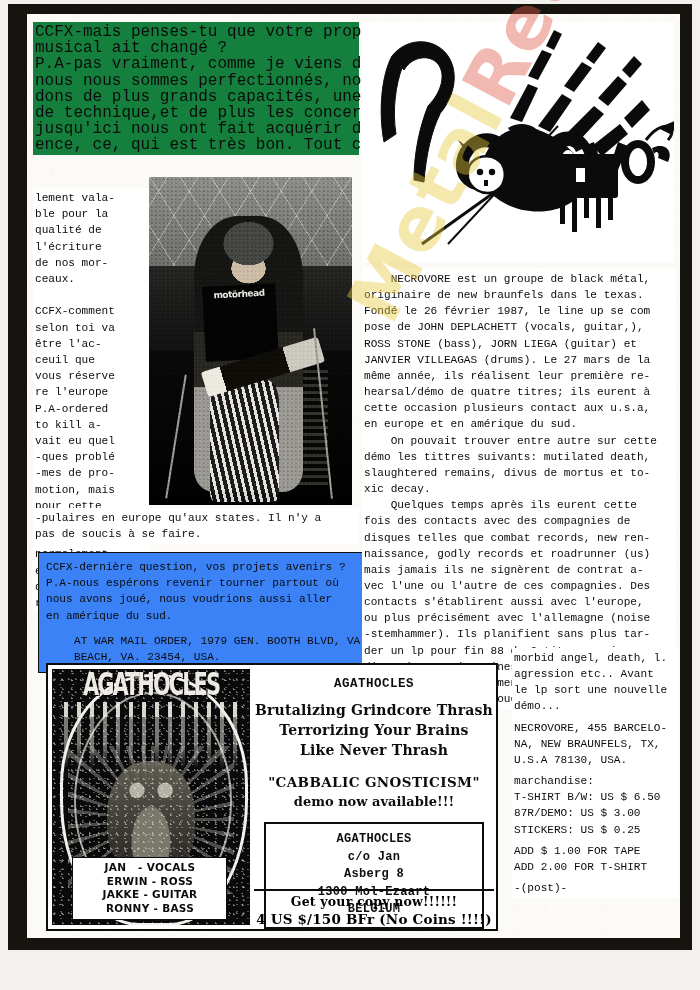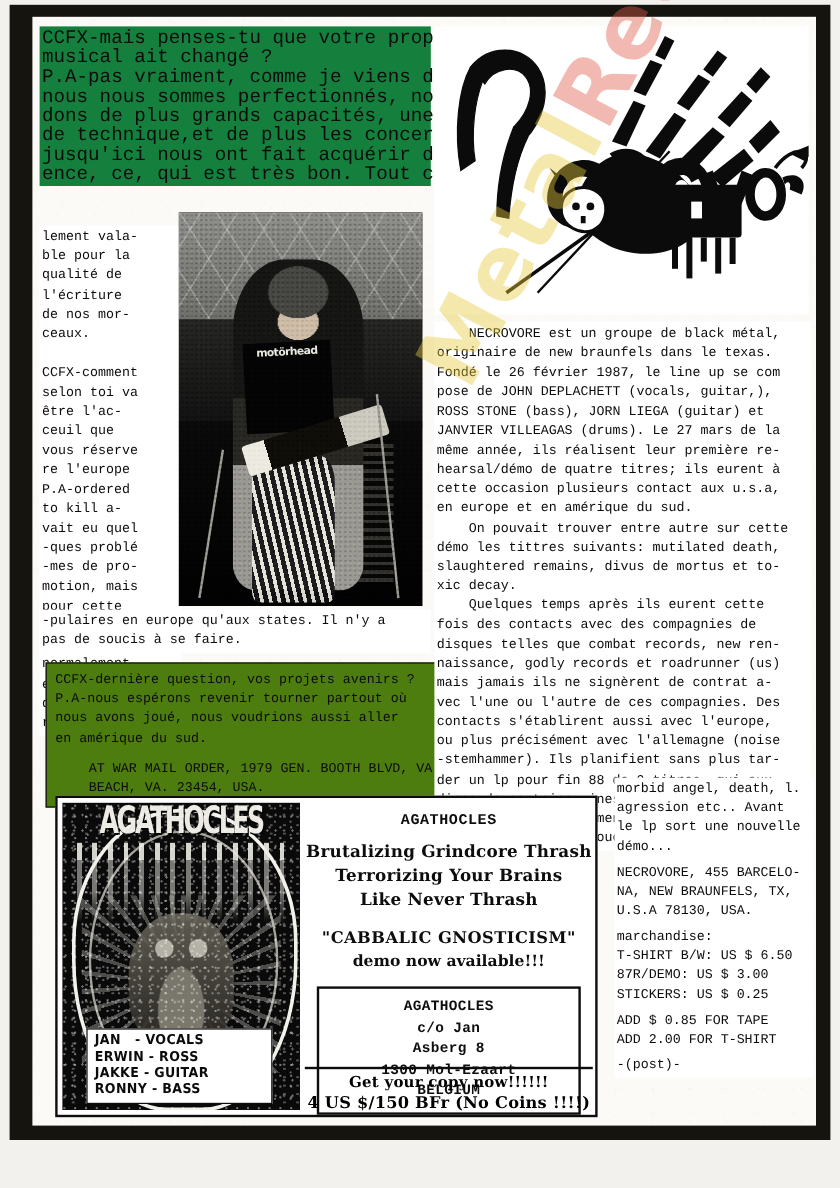--- a/index.html
+++ b/index.html
@@ -115,21 +115,21 @@
     background: #ffffff;
     padding: 2px;
   }
 
   
   #lastq-box {
     position: absolute;
     left: 38px;
     top: 552px;
     width: 310px;
-    background: #4d7c0f;
+    background: #3b82f6;
     border: 1.6px solid #111;
     padding: 6px 7px 7px 7px;
     z-index: 4;
   }
   #lastq-box .txt-in {
     font-family: "Liberation Mono", "DejaVu Sans Mono", monospace;
     font-size: 11.1px;
     line-height: 16.2px;
     color: #0c0c0c;
     white-space: pre;
@@ -355,20 +355,21 @@
   
   #aga-members {
     position: absolute;
     left: 24px;
     top: 192px;
     width: 142px;
     background: #ffffff;
     border: 1.8px solid #0d0d0d;
     padding: 3px 5px 4px 6px;
     z-index: 3;
+    text-align: center;
   }
   #aga-members .m-line {
     font-family: "DejaVu Sans", sans-serif;
     font-weight: bold;
     font-size: 10.5px;
     line-height: 13.5px;
     letter-spacing: .3px;
     color: #0b0b0b;
     white-space: pre;
     transform: scaleY(1.08);
@@ -620,21 +621,21 @@
 tournée u.s où ils jouent entre autre avec</div>
 
   <div class="txt" id="necro-tail"><span>morbid angel, death, l.
 agression etc.. Avant
 le lp sort une nouvelle
 démo...</span><span class="gap"></span><span>NECROVORE, 455 BARCELO-
 NA, NEW BRAUNFELS, TX,
 U.S.A 78130, USA.</span><span class="gap"></span><span>marchandise:</span>
 <span>T-SHIRT B/W: US $ 6.50
 87R/DEMO: US $ 3.00
-STICKERS: US $ 0.25</span><span class="gap"></span><span>ADD $ 0.85 FOR TAPE
+STICKERS: US $ 0.25</span><span class="gap"></span><span>ADD $ 1.00 FOR TAPE
 ADD 2.00 FOR T-SHIRT</span><span class="gap"></span><span>-(post)-</span></div>
 
   <div id="aga-ad">
 
     <div id="aga-art">
       <div class="aga-ring"></div>
       <div class="aga-ring2"></div>
       <div class="aga-rays"></div>
       <div class="aga-face"></div>
       <div class="aga-drips"></div>

